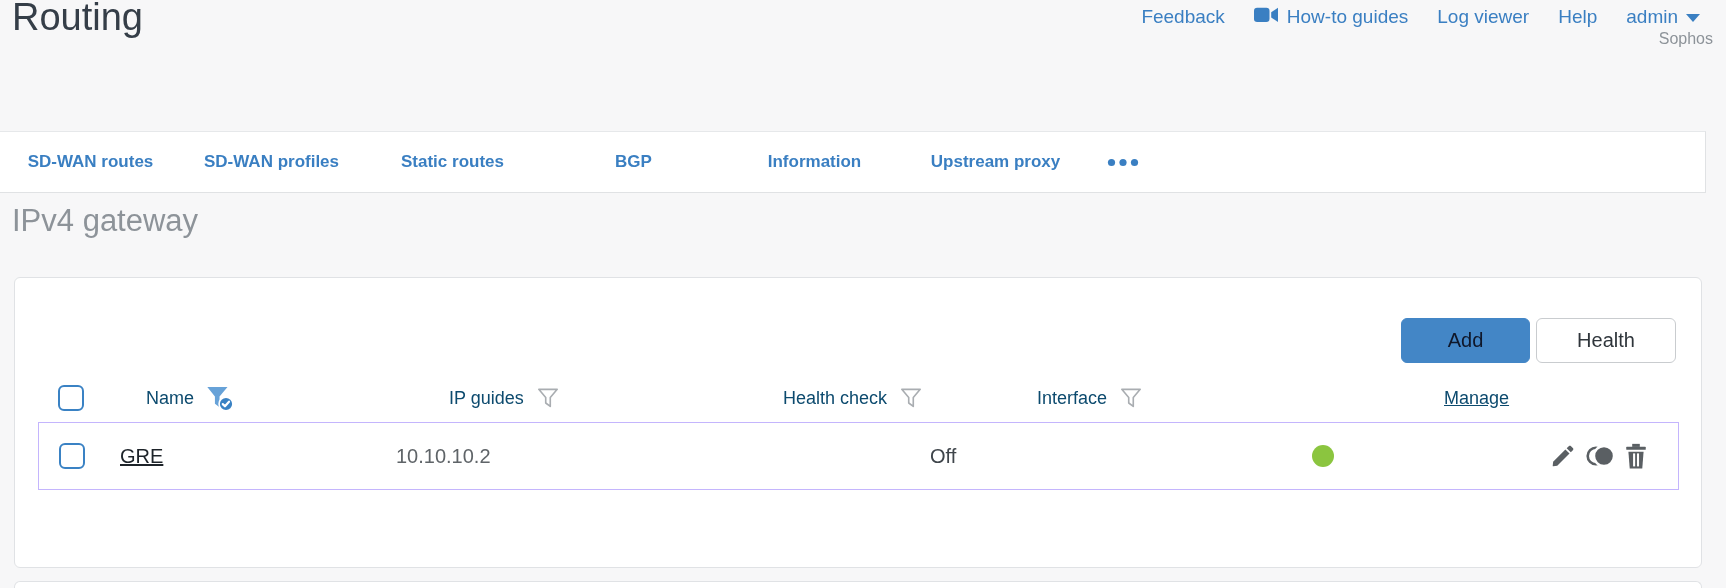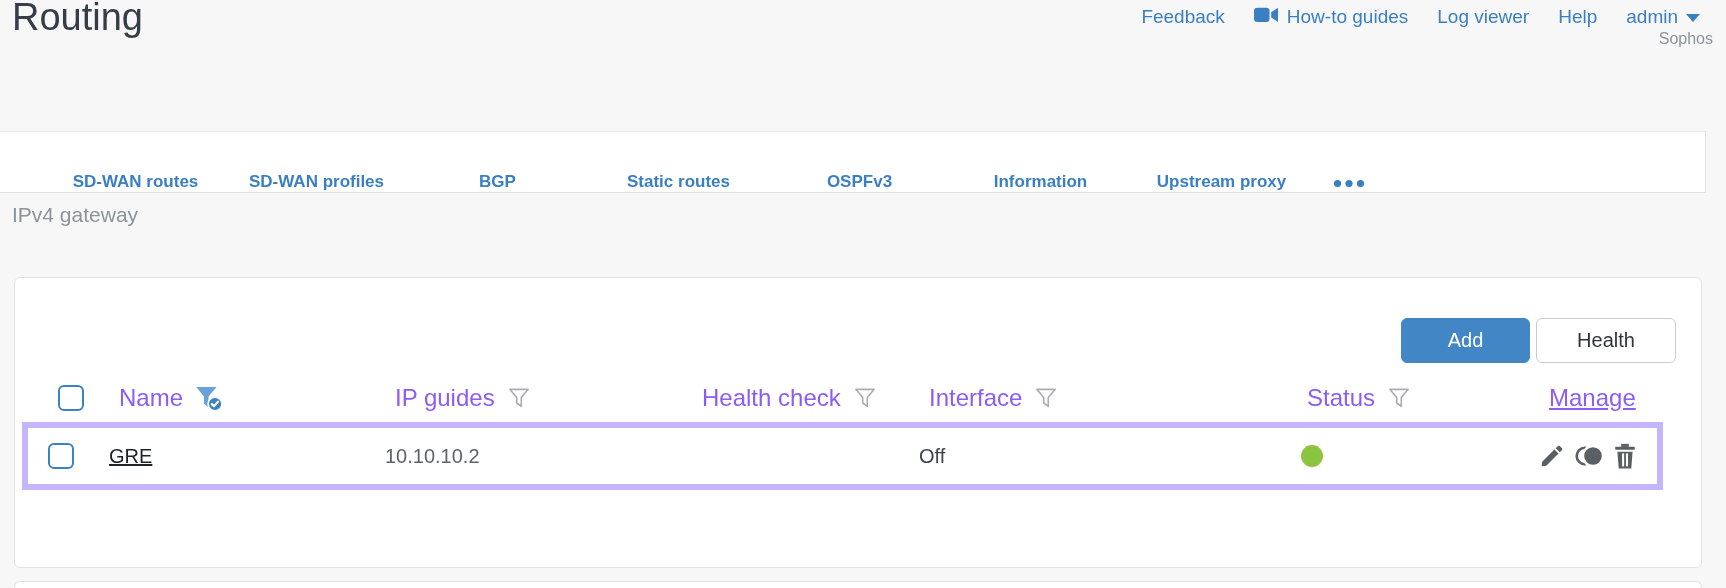--- a/index.html
+++ b/index.html
@@ -38,81 +38,81 @@
   }
 
   
   .tabbar {
     position:absolute; top:131px; left:0;
     width:1706px; height:62px;
     background:#ffffff;
     border-top:1px solid #e6e8ea;
     border-bottom:1px solid #e0e2e4;
     border-right:1px solid #e0e2e4;
-    display:flex; align-items:flex-end;padding-left:45px;
+    display:flex; align-items:center;
   }
   .tab {
     flex:0 0 181px; position:relative;
     display:flex; align-items:center; justify-content:center;
     font-size:17px; font-weight:700; color:#3a7fc2;
     cursor:pointer; white-space:nowrap;
   }
   .tab.active { color:#1d2329; }
   .tab.active::after {
     content:""; position:absolute; left:1px; right:1px; bottom:-1px;
     height:5px; background:#4a8fc7;
   }
   .tab-more {
     flex:0 0 73px; display:flex; align-items:center; justify-content:center;
     cursor:pointer;
   }
 
   
   .section-heading {
     position:absolute; left:12px; top:203px;
-    font-size:21px; font-weight:400; color:#8d9399;
+    font-size:31px; font-weight:400; color:#8d9399;
   }
 
   
   .card {
     position:absolute; left:14px; top:277px;
     width:1688px; height:291px;
     background:#ffffff;
     border:1px solid #e0e2e5;
     border-radius:6px;
   }
   .btn-row {
     position:absolute; top:40px; right:25px;
     display:flex; gap:6px;
   }
   .btn {
     height:45px; border-radius:6px; font-size:20px;
     display:flex; align-items:center; justify-content:center;
     cursor:pointer; font-family:inherit;
   }
   .btn-primary {
-    width:129px; background:#4386c6; border:1px solid #4386c6; color:#ffffff;
+    width:129px; background:#4386c6; border:1px solid #4386c6; color:#0f172a;
   }
   .btn-secondary {
     width:140px; background:#ffffff; border:1px solid #c9cccf; color:#2f353b;
   }
 
   
   .thead, .trow {
     display:grid;
     grid-template-columns:75px 276px 307px 227px 378px 240px auto;
     align-items:center;
   }
   .thead {
     position:absolute; top:97px; left:23px; width:1641px; height:46px;
-    font-size:24px; color:#8b5cf6;
+    font-size:18px; color:#0c4a6e;gap:27px;
   }
   .trow {
-    position:absolute; top:144px; left:7px; width:1641px; height:68px;
-    background:#ffffff; border:6px solid #c4b5fd;
+    position:absolute; top:144px; left:23px; width:1641px; height:68px;
+    background:#ffffff; border:1px solid #c4b5fd;
     font-size:20px; color:#3f454b;
   }
   .cell { padding-left:6px; display:flex; align-items:center; gap:11px; }
   .cell-check { padding-left:20px; }
   .checkbox {
     width:26px; height:26px; border:2px solid #3a82c4; border-radius:6px;
     background:#ffffff; cursor:pointer;
   }
   .filter-icon { display:flex; align-items:center; cursor:pointer; }
   .row-link {
@@ -159,23 +159,22 @@
   <span class="navlink">
     <span>admin</span>
     <span class="caret-down"></span>
   </span>
 </div>
 <div class="brand">Sophos</div>
 
 <div class="tabbar">
   <div class="tab">SD-WAN routes</div>
   <div class="tab">SD-WAN profiles</div>
+  <div class="tab">Static routes</div>
   <div class="tab">BGP</div>
-  <div class="tab">Static routes</div>
-  <div class="tab">OSPFv3</div>
   <div class="tab">Information</div>
   <div class="tab">Upstream proxy</div>
   <div class="tab-more">
     <span>
       <svg width="32" height="9" viewBox="0 0 32 9">
           <circle cx="4.5" cy="4.5" r="3.6" fill="#3a7fc2"></circle>
           <circle cx="16" cy="4.5" r="3.6" fill="#3a7fc2"></circle>
           <circle cx="27.5" cy="4.5" r="3.6" fill="#3a7fc2"></circle>
         </svg>
     </span>
@@ -222,28 +221,20 @@
       </span>
     </div>
     <div class="cell">
       <span>Interface</span>
       <span class="filter-icon">
         <svg width="26" height="26" viewBox="0 0 24 24">
             <path d="M3.5 4h17l-6.4 7.6v8.2l-4.2-3.2v-5L3.5 4z" fill="none" stroke="#a9adb1" stroke-width="1.5" stroke-linejoin="round"></path>
           </svg>
       </span>
     </div>
-    <div class="cell">
-      <span>Status</span>
-      <span class="filter-icon">
-        <svg width="26" height="26" viewBox="0 0 24 24">
-            <path d="M3.5 4h17l-6.4 7.6v8.2l-4.2-3.2v-5L3.5 4z" fill="none" stroke="#a9adb1" stroke-width="1.5" stroke-linejoin="round"></path>
-          </svg>
-      </span>
-    </div>
     <div class="cell" style="padding-left:8px;text-decoration:underline;">
       <span>Manage</span>
     </div>
   </div>
 
   <div class="trow">
     <div class="cell cell-check">
       <div class="checkbox"></div>
     </div>
     <div class="cell">

